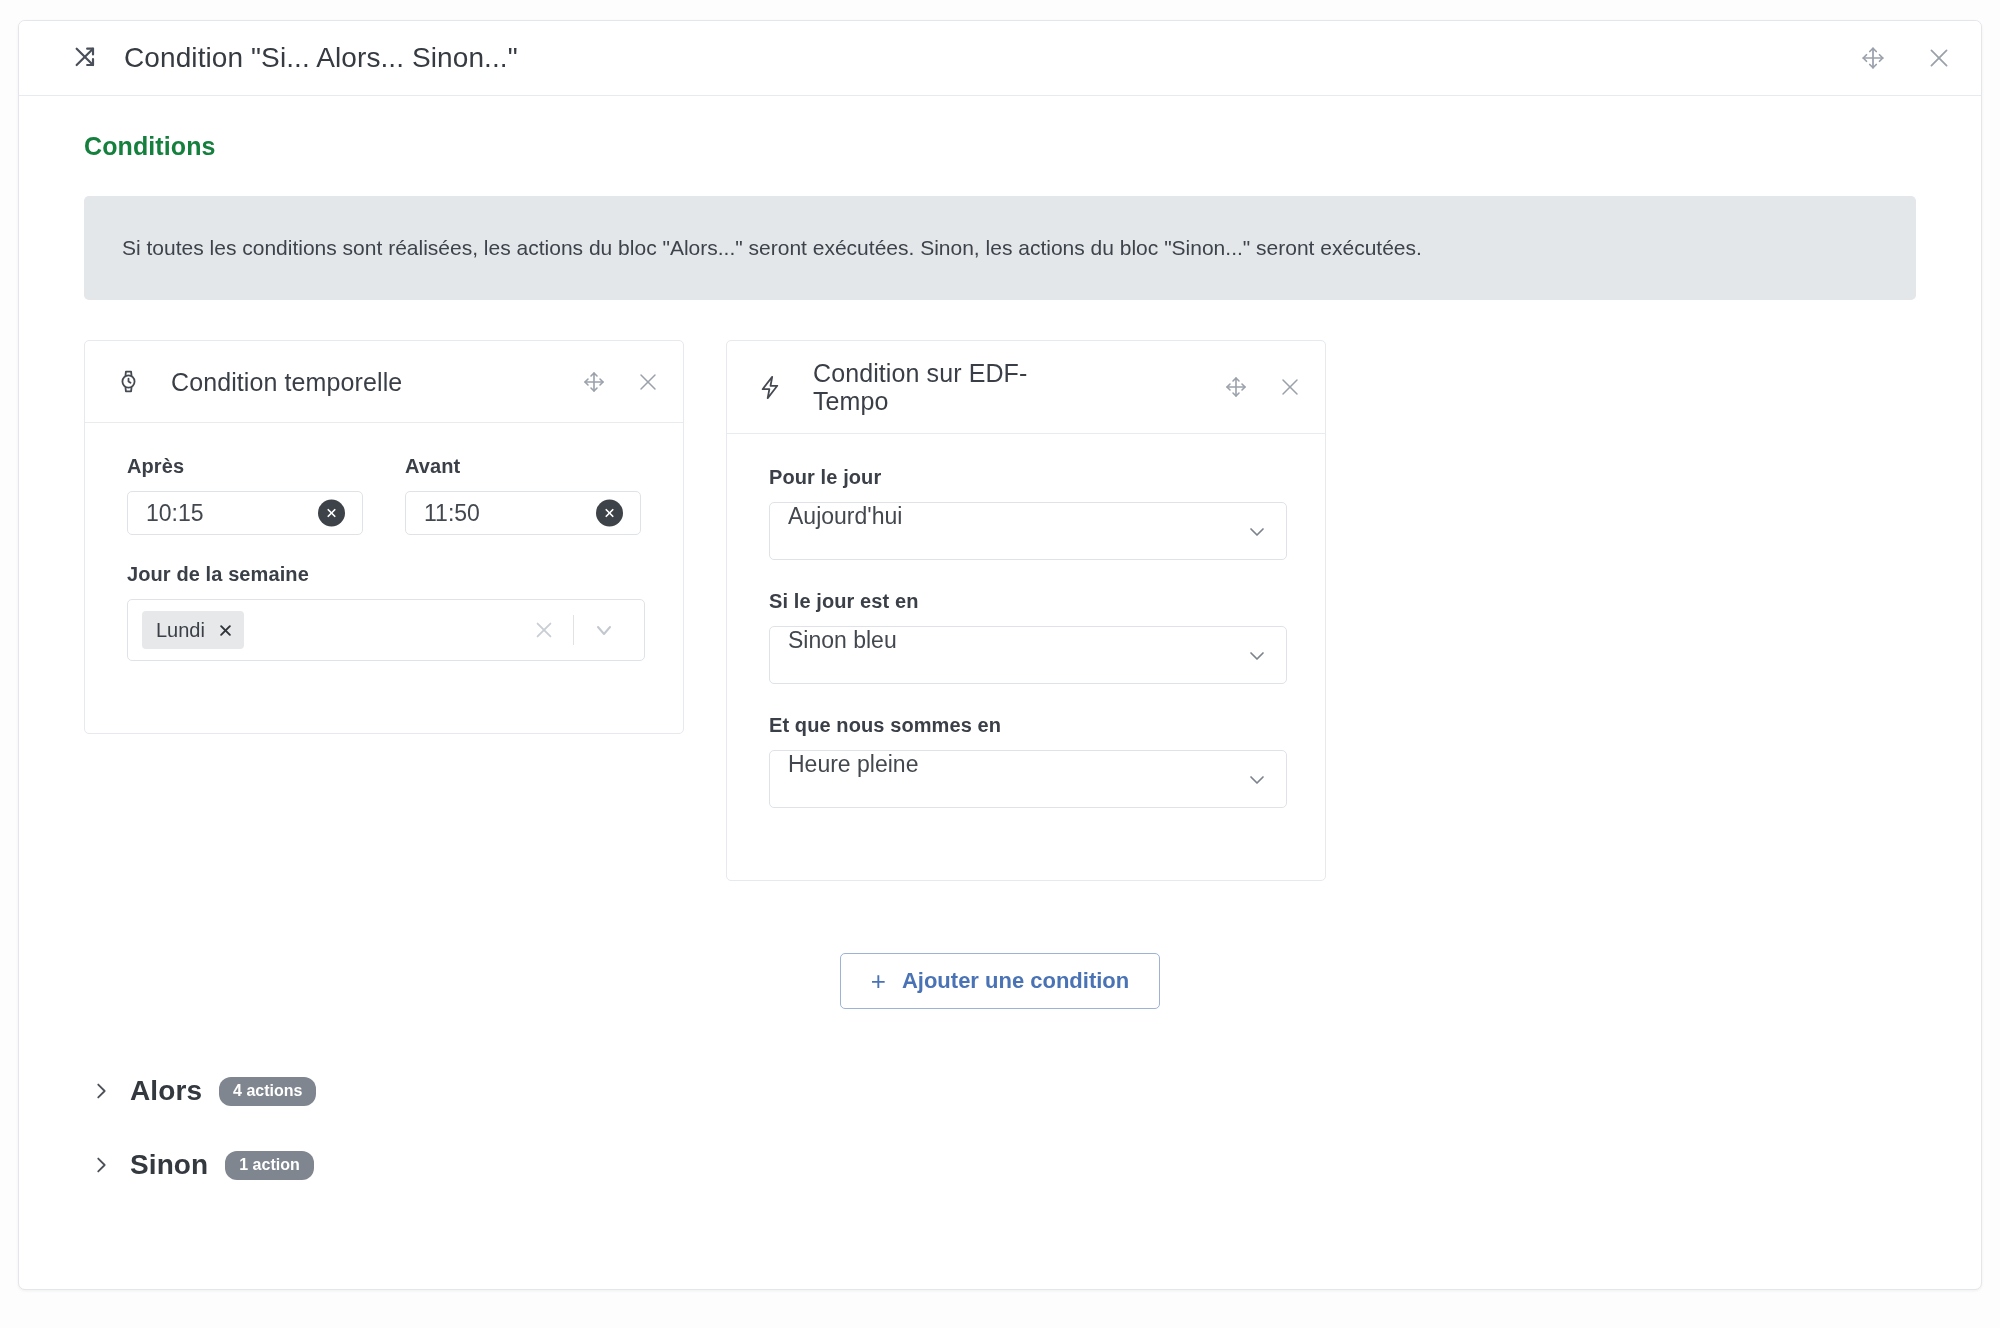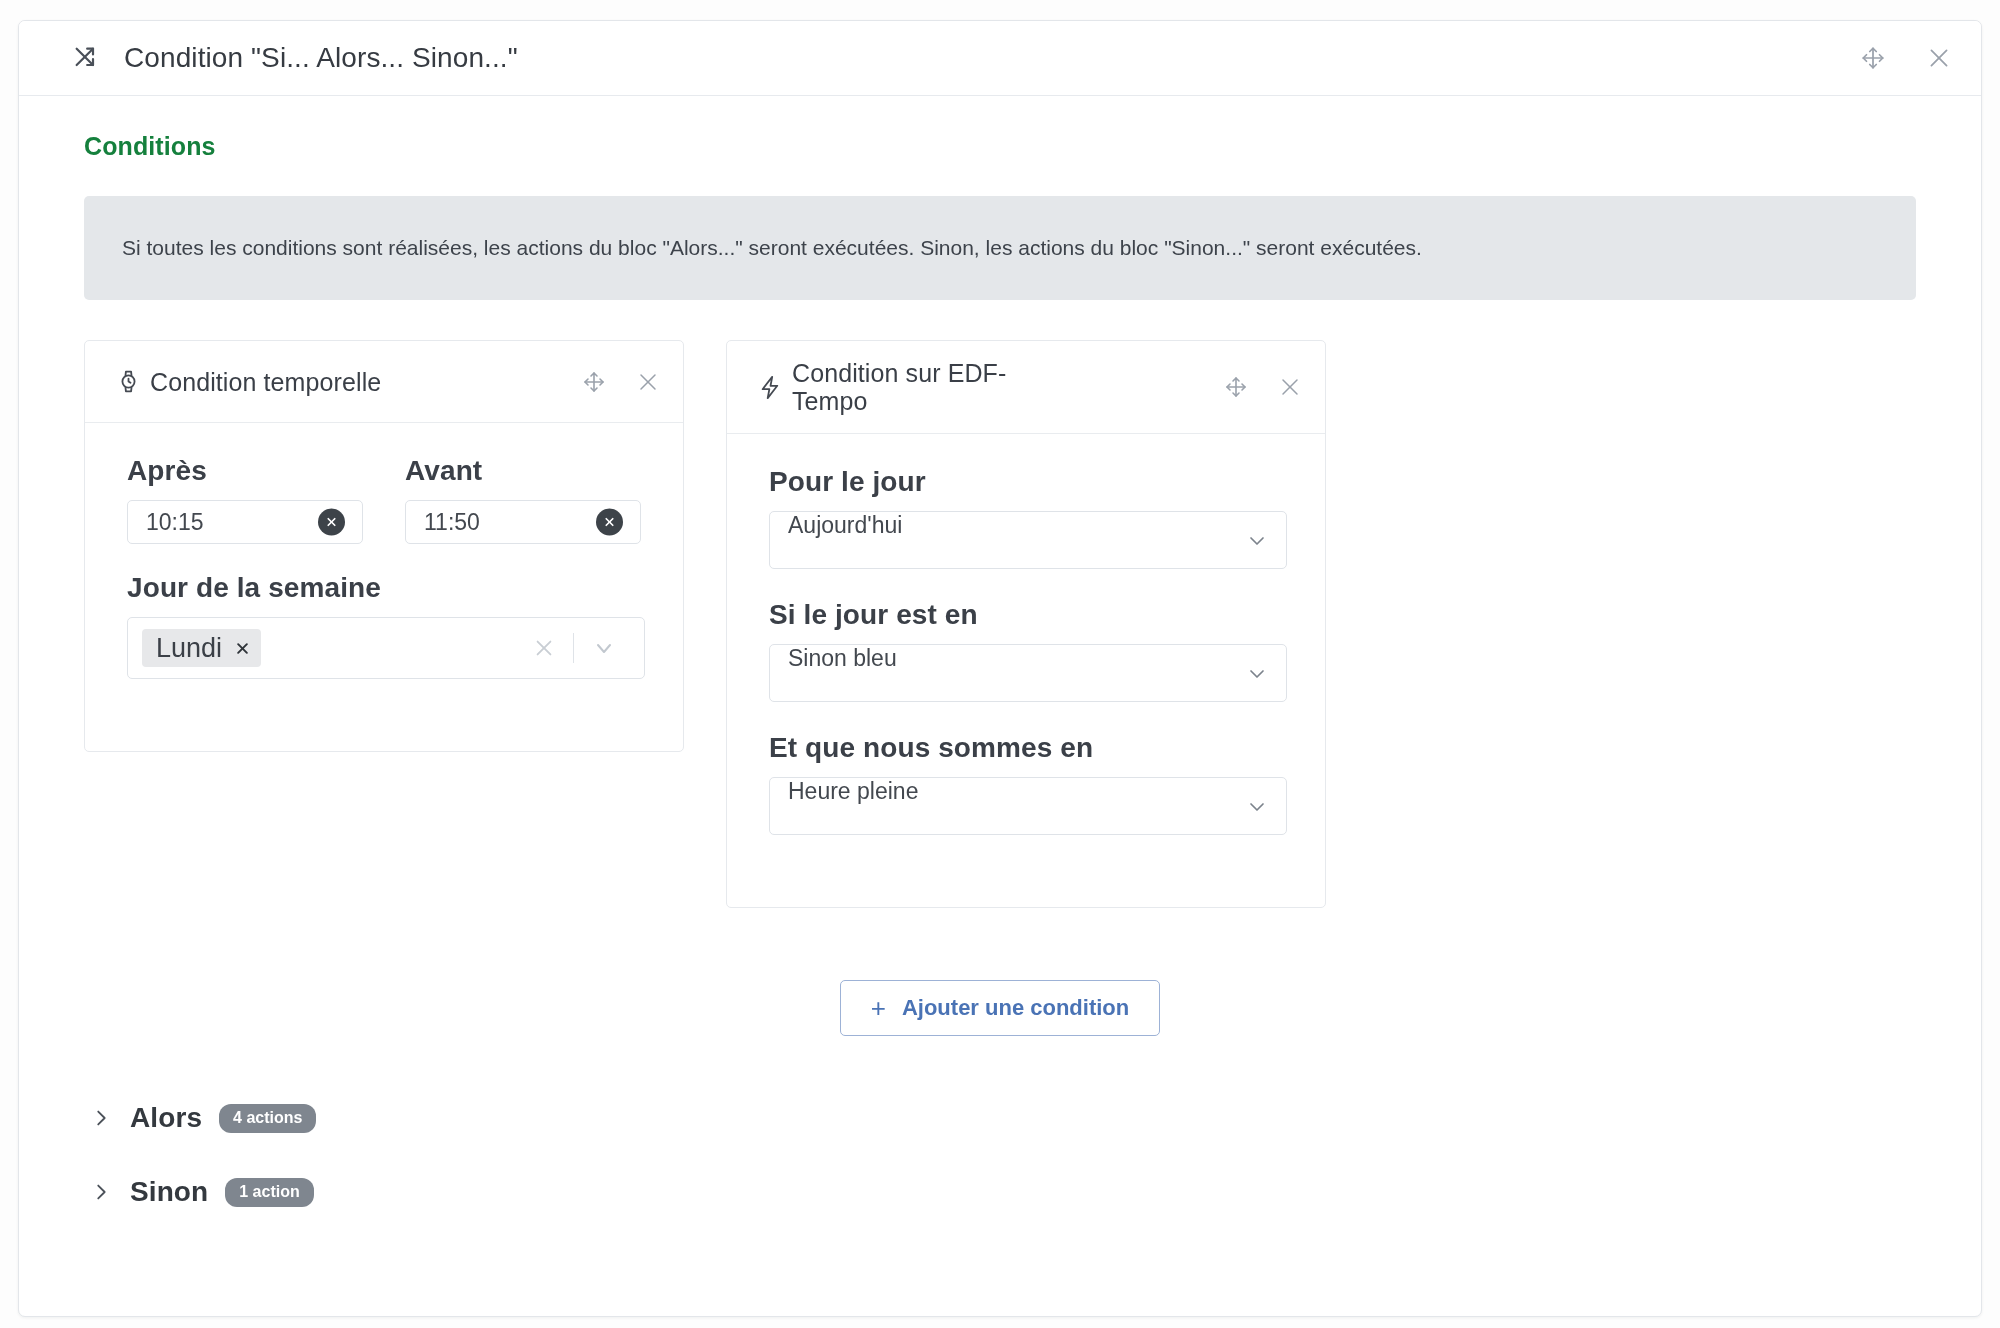--- a/index.html
+++ b/index.html
@@ -74,31 +74,31 @@
   .cond-head {
     display: flex;
     align-items: center;
     padding: 18px 22px 18px 30px;
     border-bottom: 1px solid #e9ecef;
     min-height: 82px;
   }
   .cond-head.tall { min-height: 92px; align-items: center; }
   .cond-icon { color: #454a52; flex: 0 0 auto; display: flex; align-items: center; }
   .cond-title {
-    font-size: 25px; color: #3a3f47; margin-left: 8px;
+    font-size: 25px; color: #3a3f47; margin-left: 29px;
     line-height: 1.12; letter-spacing: .1px;
   }
   .cond-title.wrap { width: 265px; }
   .cond-head-actions { margin-left: auto; display: flex; align-items: center; gap: 28px; }
   .chd-btn { width: 26px; height: 26px; display:flex; align-items:center; justify-content:center; color:#9aa1ab; cursor:pointer; background:none; border:none; }
 
   .cond-body { padding: 32px 42px 44px 42px; }
 
   .field-label {
-    font-size: 28px; font-weight: bold; color: #3b4048;
+    font-size: 20px; font-weight: bold; color: #3b4048;
     margin-bottom: 13px; letter-spacing: .1px;
   }
   .field-row { display: flex; gap: 42px; }
   .field { margin-bottom: 28px; }
 
   .text-input {
     position: relative;
     width: 236px; height: 44px;
     border: 1px solid #dfe3e8;
     border-radius: 5px;
@@ -120,21 +120,21 @@
     width: 518px; height: 62px;
     border: 1px solid #dfe3e8; border-radius: 5px;
     display: flex; align-items: center;
     padding: 0 14px 0 14px; background: #fff;
   }
   .chip {
     background: #e7e8ea; border-radius: 4px;
     height: 38px; display: flex; align-items: center;
     padding: 0 11px 0 14px; gap: 13px;
   }
-  .chip-label { font-size: 27px; color: #3b4047; }
+  .chip-label { font-size: 20px; color: #3b4047; }
   .chip-x { color:#2f343a; display:flex; align-items:center; cursor:pointer; }
   .ms-actions { margin-left: auto; display: flex; align-items: center; gap: 0; }
   .ms-clear { color:#c9ced4; padding: 0 18px; cursor: pointer; display:flex;}
   .ms-divider { width:1px; height:30px; background:#dfe3e8; }
   .ms-caret { color:#c2c8cf; padding: 0 14px 0 18px; cursor:pointer; display:flex;}
 
   .select-box {
     position: relative;
     width: 518px; height: 58px;
     border: 1px solid #dfe3e8; border-radius: 5px;

